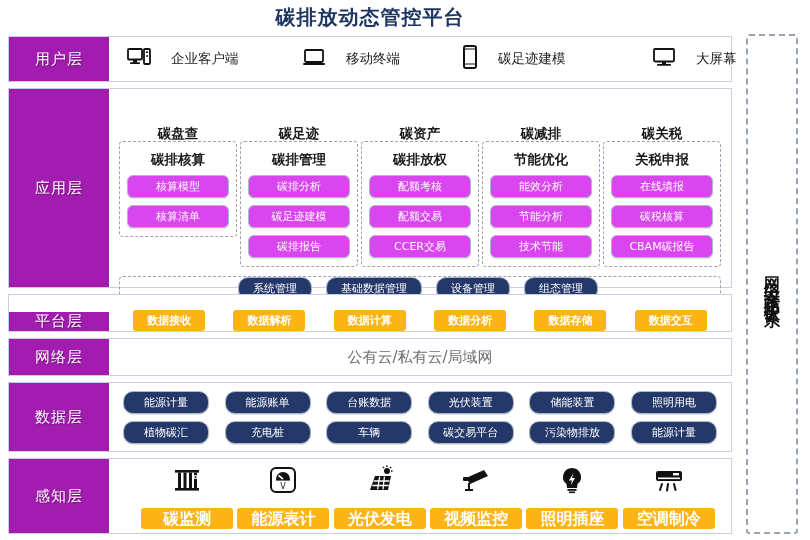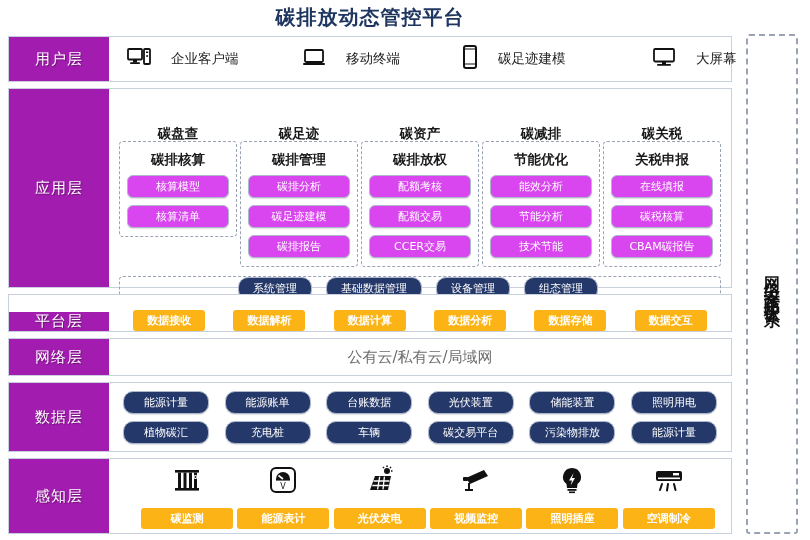--- a/index.html
+++ b/index.html
@@ -133,21 +133,21 @@
     padding: 4px 2px; text-align: center; white-space: nowrap;
     box-shadow: 0 1px 1px rgba(0,0,0,.12);
   }
 
   
   .sense-row { width: 100%; display: flex; justify-content: space-around; padding: 6px 14px 8px 14px; }
   .sense-item { display: flex; flex-direction: column; align-items: center; gap: 9px; width: 92px; }
   .sense-ic { height: 38px; display: flex; align-items: center; justify-content: center; }
   .chip-s {
     background: #fbb315; border-radius: 3px; color: #fff;
-    font-size: 11px; line-height: 13px; padding: 4px 0;
+    font-size: 16px; line-height: 13px; padding: 4px 0;
     width: 100%; text-align: center; font-weight: bold; white-space: nowrap;
   }
 
   
   .sec-band {
     position: absolute; top: 34px; left: 746px;
     width: 52px; height: 500px;
     border: 2px dashed #9aa3b4;
     border-radius: 3px;
     display: flex; align-items: center; justify-content: center;

